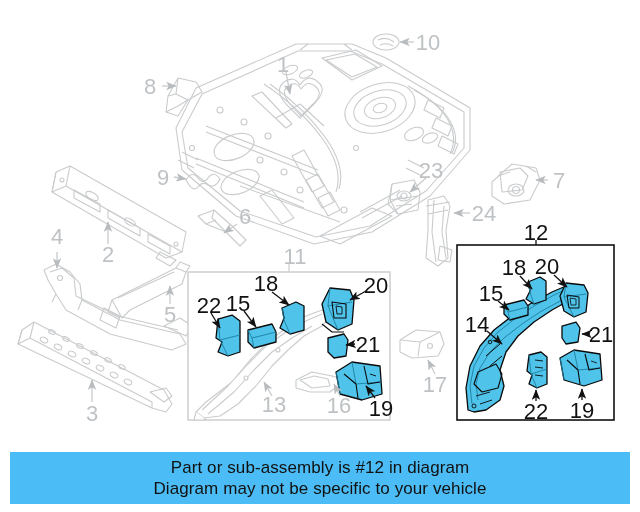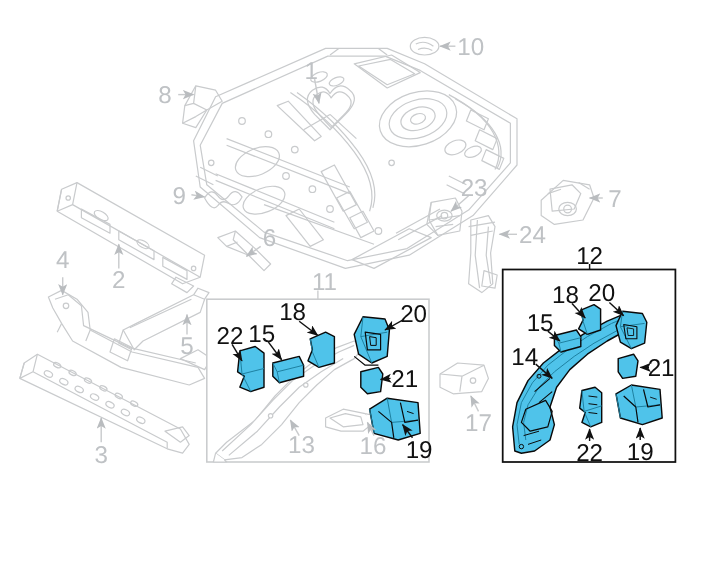--- a/index.html
+++ b/index.html
@@ -379,14 +379,18 @@
       <text x="484" y="221" fill="#bfc2c5" text-anchor="middle">24</text>
       <text x="491" y="301" fill="#111" text-anchor="middle">15</text>
       <text x="514" y="275" fill="#111" text-anchor="middle">18</text>
       <text x="547" y="274" fill="#111" text-anchor="middle">20</text>
       <text x="601" y="342" fill="#111" text-anchor="middle">21</text>
       <text x="536" y="419" fill="#111" text-anchor="middle">22</text>
       <text x="582" y="418" fill="#111" text-anchor="middle">19</text>
     </g>
   </svg>
 
+  <div class="banner" style="background:#4BBCF5;">
+    <div class="banner-line">Part or sub-assembly is #12 in diagram</div>
+    <div class="banner-line">Diagram may not be specific to your vehicle</div>
+  </div>
 
 </div>
 
 </body></html>

